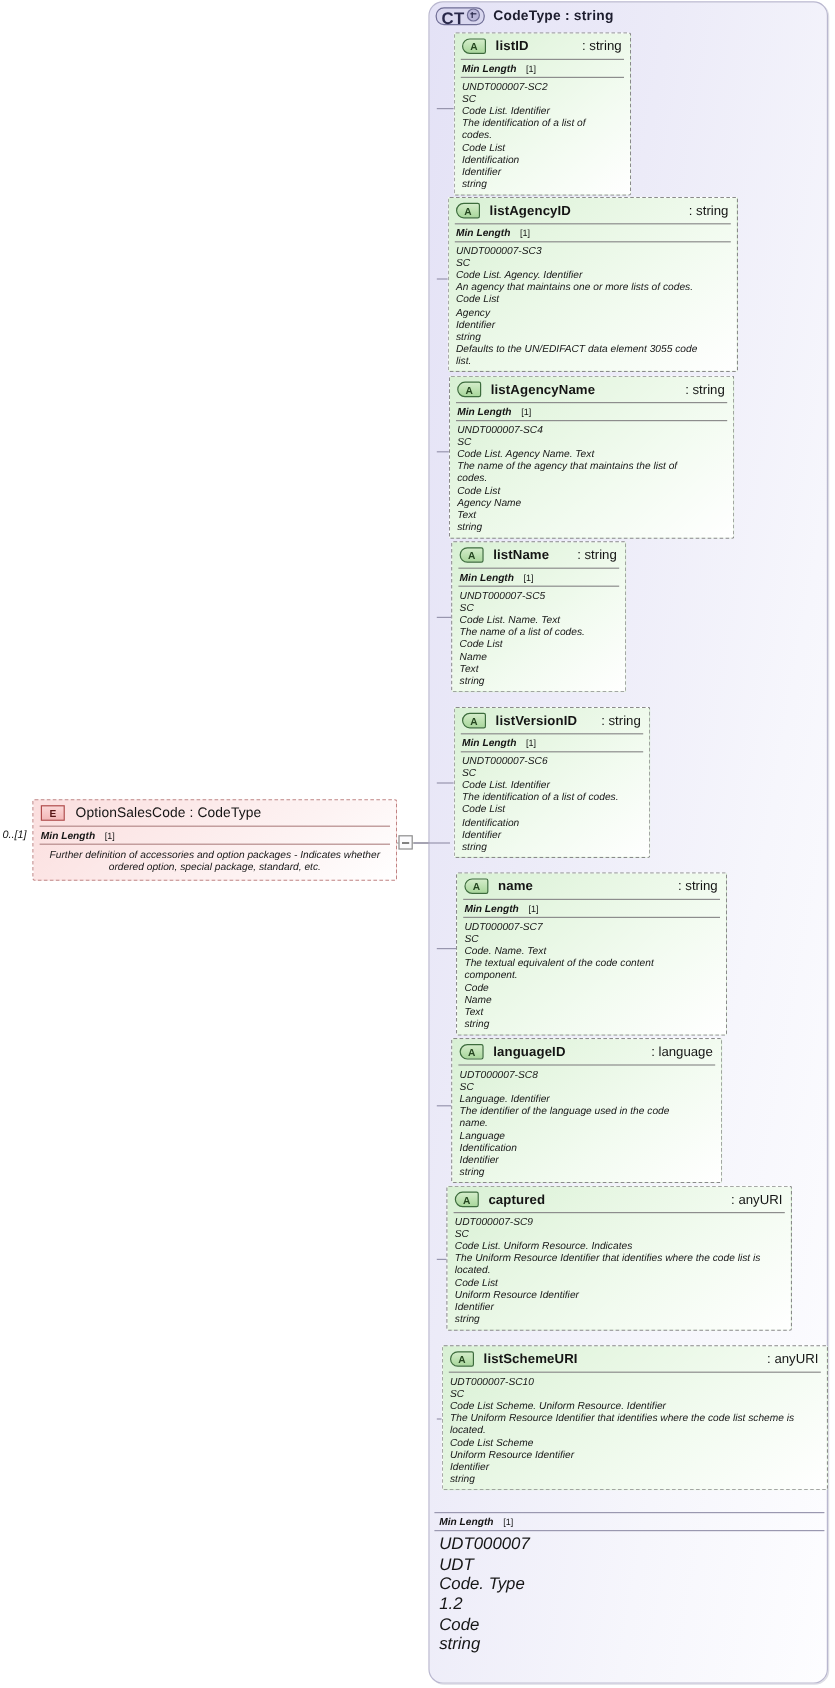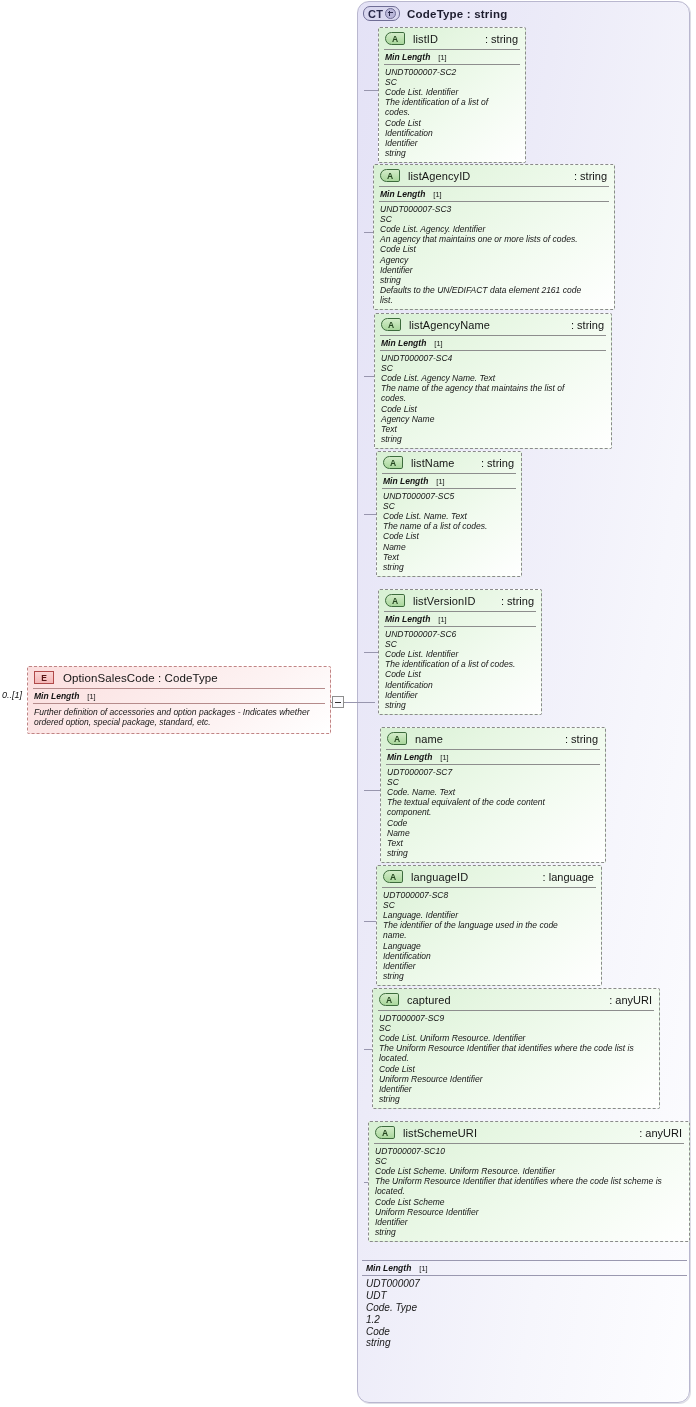--- a/index.html
+++ b/index.html
@@ -33,29 +33,29 @@
     position: absolute;
     left: 5px;
     top: 4px;
     display: flex;
     align-items: center;
     gap: 7px;
     white-space: nowrap;
   }
   .ct-badge {
     display: inline-flex;
-    align-items: center;
+    align-items: flex-start;
     gap: 2px;
     border: 1px solid #6f6d95;
     border-radius: 7px;
     background: #d9d7ef;
     padding: 0 3px 0 4px;
     height: 15px;
     box-sizing: border-box;
-    font-size: 11px;
+    font-size: 14px;
     font-weight: bold;
     color: #29284a;
     letter-spacing: 0.2px;
   }
   .ct-plus {
     display: inline-block;
     width: 9px;
     height: 9px;
     border-radius: 50%;
     border: 1px solid #6f6d95;
@@ -109,21 +109,21 @@
     border: 1px solid #3c6b3c;
     border-radius: 7px 2px 2px 7px;
     background: linear-gradient(180deg,#d3ecc9,#a9d79c);
     font-size: 8.5px;
     font-weight: bold;
     color: #24451f;
     box-sizing: border-box;
   }
   .attr-name {
     font-size: 11px;
-    font-weight: normal;
+    font-weight: bold;
     color: #141414;
     letter-spacing: 0.1px;
   }
   .attr-type {
     font-size: 11px;
     font-weight: normal;
     color: #141414;
   }
   .attr-sep {
     height: 1px;
@@ -198,20 +198,21 @@
     color: #141414;
   }
   .el-minlen .label { font-weight: bold; }
   .el-minlen .card { font-style: normal; font-size: 7.5px; }
   .el-doc {
     padding: 3px 6px 5px 6px;
     font-size: 8.5px;
     font-style: italic;
     color: #161616;
     line-height: 1.21;
+    text-align: center;
   }
 
   .cardinality {
     position: absolute;
     left: 2px;
     top: 690px;
     font-size: 9px;
     font-style: italic;
     font-weight: normal;
     color: #111;
@@ -258,21 +259,21 @@
   .ct-footer {
     position: absolute;
     left: 3px;
     top: 1258px;
     width: 327px;
   }
   .ct-footer .rule { height: 1px; background: #9a98b0; margin: 0 1px; }
   .ct-footer .minlen-row { padding: 2px 5px; }
   .ct-footer .body {
     padding: 2px 5px 0 5px;
-    font-size: 10px;
+    font-size: 14px;
     font-style: italic;
     color: #161616;
     line-height: 1.19;
   }
 </style>
 </head>
 <body>
 
 <div class="ct-panel">
 
@@ -340,21 +341,21 @@
       <div class="attr-sep"></div>
       <div class="attr-body">
         <div>UNDT000007-SC3</div>
         <div>SC</div>
         <div>Code List. Agency. Identifier</div>
         <div>An agency that maintains one or more lists of codes.</div>
         <div>Code List</div>
         <div>Agency</div>
         <div>Identifier</div>
         <div>string</div>
-        <div>Defaults to the UN/EDIFACT data element 2161 code list.</div>
+        <div>Defaults to the UN/EDIFACT data element 3055 code list.</div>
       </div>
     </div>
     <div class="attr-box" style="left: 374px; top: 313px; width: 238px;">
       <div class="attr-head">
         <span class="a-badge">A</span>
         <span class="attr-name">listAgencyName</span>
         <span class="attr-type" style="margin-left: auto; padding-left: 10px;">: string</span>
       </div>
       <div class="attr-sep"></div>
       <div class="minlen-row">
@@ -463,21 +464,21 @@
     <div class="attr-box" style="left: 372px; top: 988px; width: 288px;">
       <div class="attr-head">
         <span class="a-badge">A</span>
         <span class="attr-name">captured</span>
         <span class="attr-type" style="margin-left: auto; padding-left: 10px;">: anyURI</span>
       </div>
       <div class="attr-sep"></div>
       <div class="attr-body">
         <div>UDT000007-SC9</div>
         <div>SC</div>
-        <div>Code List. Uniform Resource. Identifier</div>
+        <div>Code List. Uniform Resource. Indicates</div>
         <div>The Uniform Resource Identifier that identifies where the code list is located.</div>
         <div>Code List</div>
         <div>Uniform Resource Identifier</div>
         <div>Identifier</div>
         <div>string</div>
       </div>
     </div>
     <div class="attr-box" style="left: 368px; top: 1121px; width: 322px;">
       <div class="attr-head">
         <span class="a-badge">A</span>

